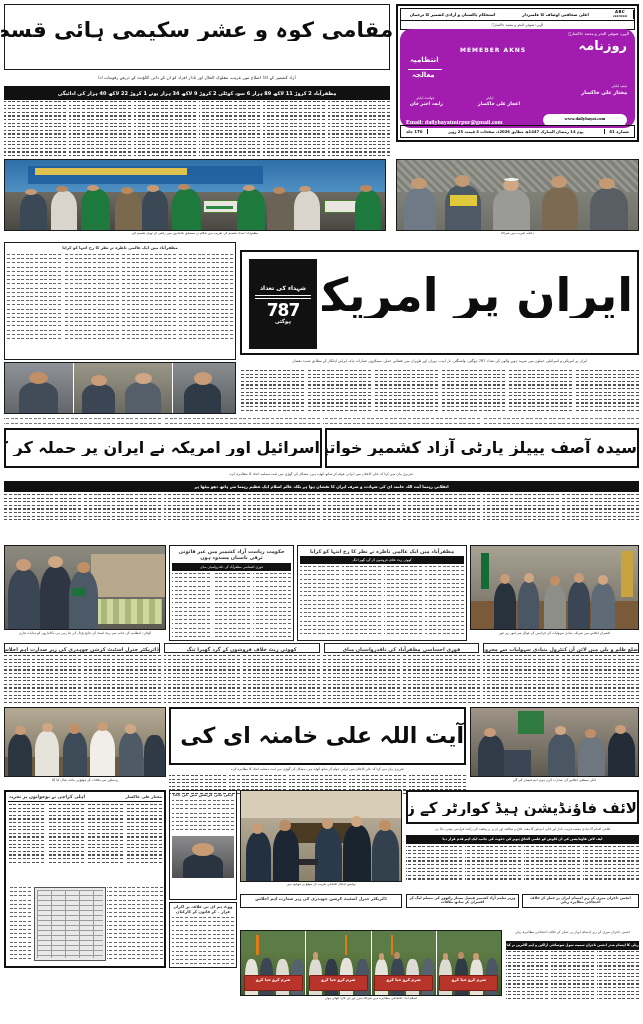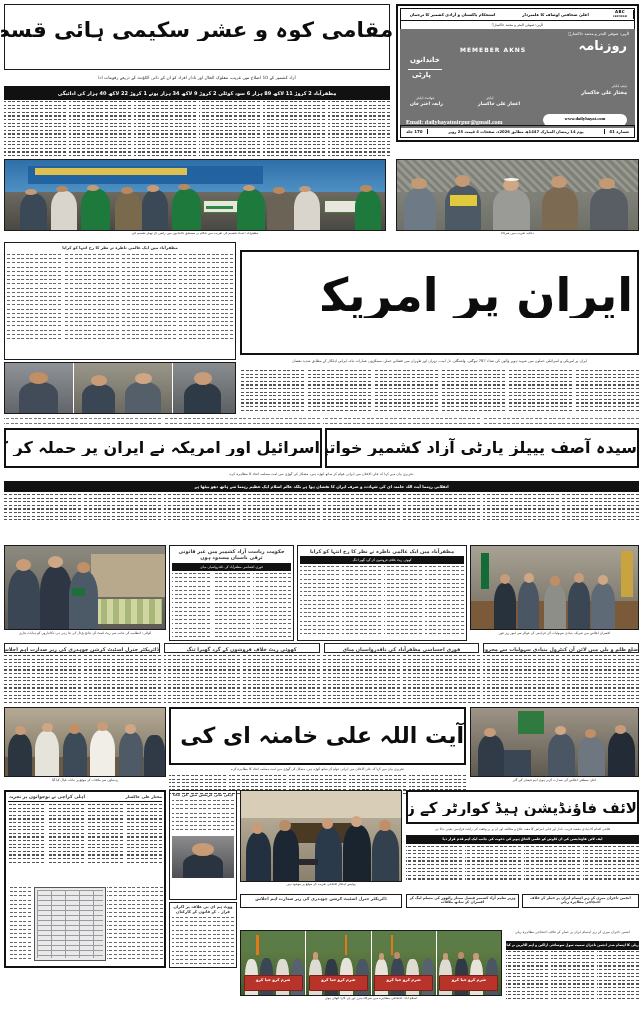--- a/index.html
+++ b/index.html
@@ -66,21 +66,21 @@
   .photo .sky{position:absolute;left:0;right:0;top:0;height:42%;}
   .photo .gnd{position:absolute;left:0;right:0;bottom:0;height:58%;}
   .fig{position:absolute;bottom:0;border-radius:42% 42% 0 0;}
   .head{position:absolute;border-radius:50%;}
   .banner{position:absolute;left:4%;right:4%;bottom:6%;height:22%;
     background:#b8342a;border:1px solid #7d1f17;border-radius:1px;}
   .banner span{
     display:block;color:#fff;font-size:4px;font-weight:bold;
     text-align:center;line-height:1;padding-top:1.5px;white-space:nowrap;}
   
-  .masthead{background:#737373;color:#fff;position:relative;overflow:hidden;}
+  .masthead{background:#a21caf;color:#fff;position:relative;overflow:hidden;border-radius:11px;}
   .mast-title{
     position:absolute;color:#fff;font-weight:bold;
     line-height:.8;white-space:nowrap;
   }
   .mast-sm{position:absolute;color:#fff;white-space:nowrap;line-height:1;}
   .pill{
     position:absolute;background:#fff;color:#000;border-radius:7px;
     font-size:4.6px;font-weight:bold;text-align:center;line-height:1;
     white-space:nowrap;
   }
@@ -148,23 +148,23 @@
 
     <div class="masthead" style="position:absolute;left:2px;top:23px;right:2px;height:99px;">
 
       <div class="mast-sm" style="right:6px;top:3px;font-size:4px;text-align:right;">الٰہی: صوفی البحر و محمد خاکسارؒ</div>
 
       <div class="mast-title" style="right:8px;top:12px;font-size:13px;">روزنامہ</div>
 
 
       <div class="mast-sm" style="left:60px;top:18px;font-size:6px;font-weight:bold;letter-spacing:1px;">MEMEBER AKNS</div>
 
-      <div class="mast-sm" style="left:10px;top:28px;font-size:7px;font-weight:bold;">خاندانوں</div>
+      <div class="mast-sm" style="left:10px;top:28px;font-size:7px;font-weight:bold;">انتظامیہ</div>
       <div style="position:absolute;left:8px;top:40px;width:34px;height:1px;background:#fff;"></div>
-      <div class="mast-sm" style="left:12px;top:43px;font-size:7px;font-weight:bold;">پارٹی</div>
+      <div class="mast-sm" style="left:12px;top:43px;font-size:7px;font-weight:bold;">معالجہ</div>
 
       <div class="mast-sm" style="right:8px;top:56px;font-size:3.4px;text-align:right;">چیف ایڈیٹر</div>
       <div class="mast-sm" style="right:8px;top:61px;font-size:5px;font-weight:bold;text-align:right;">مختار علی خاکسار</div>
 
       <div class="mast-sm" style="left:86px;top:68px;font-size:3.4px;">ایڈیٹر</div>
       <div class="mast-sm" style="left:78px;top:73px;font-size:4.6px;font-weight:bold;">اعجاز علی خاکسار</div>
 
       <div class="mast-sm" style="left:16px;top:68px;font-size:3.4px;">جوائنٹ ایڈیٹر</div>
       <div class="mast-sm" style="left:10px;top:73px;font-size:4.6px;font-weight:bold;">رابعہ اختر خان</div>
 
@@ -252,20 +252,27 @@
     <div style="display:flex;gap:3px;height:88px;margin-top:4px;">
       <div class="txt" style="flex:1;"></div>
       <div class="txt" style="flex:1;"></div>
       <div class="txt" style="flex:1;"></div>
       <div class="txt" style="flex:1;"></div>
     </div>
   </div>
 
   <div class="bx brd2" style="position:absolute;left:240px;top:250px;width:399px;height:105px;background:#fff;">
 
+    <div class="numbox" style="position:absolute;left:7px;top:7px;width:68px;height:90px;">
+      <div class="lbl">شہداء کی تعداد</div>
+      <div style="width:56px;height:1px;background:#fff;margin:4px 0 2px;"></div>
+      <div style="width:56px;height:1px;background:#fff;margin-bottom:3px;"></div>
+      <div class="num">787</div>
+      <div class="lbl" style="font-size:5px;">ہوگئی</div>
+    </div>
 
     <div class="hdl" style="position:absolute;right:4px;left:80px;top:20px;font-size:46px;letter-spacing:-2px;">ایران پر امریکی و اسرائیلی حملے جاری</div>
   </div>
 
   <div class="bx" style="position:absolute;left:240px;top:357px;width:399px;height:12px;">
     <div class="subline" style="font-size:3.6px;padding-top:2px;">ایران پر امریکی و اسرائیلی حملوں میں شہید ہونے والوں کی تعداد 787 ہوگئی، واشنگٹن، تل ابیب، تہران اور طہران میں فضائی حملے، سینکڑوں عمارات تباہ، ایرانی اہلکار کے مطابق شدید نقصان</div>
   </div>
 
   <div class="bx" style="position:absolute;left:240px;top:370px;width:399px;height:42px;display:flex;gap:3px;">
     <div class="txt dense" style="flex:1;"></div>

